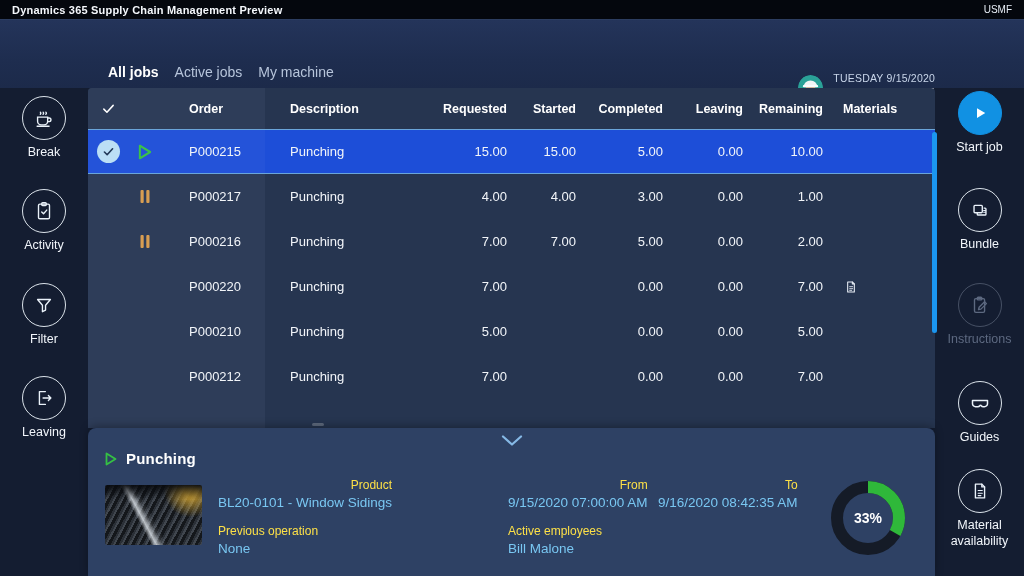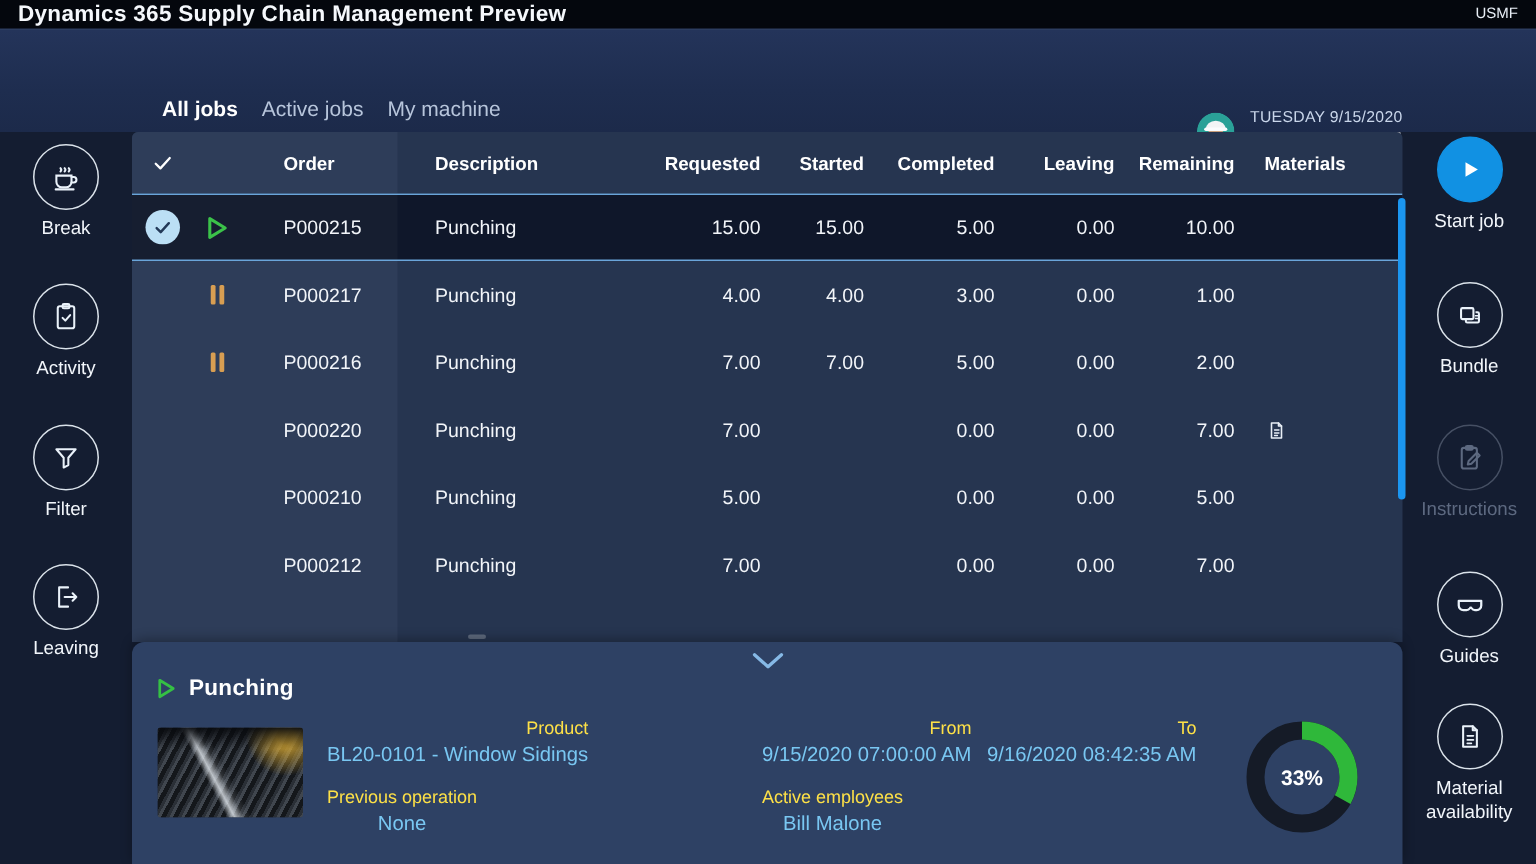--- a/index.html
+++ b/index.html
@@ -4,21 +4,21 @@
 <style>
   * { margin:0; padding:0; box-sizing:border-box; }
   html,body { width:1024px; height:576px; }
   body { font-family:"Liberation Sans", sans-serif; background:#141d31; overflow:hidden; }
   #app { position:relative; width:1024px; height:576px; background:#141d31; color:#fff; }
 
   
   .topbar { position:absolute; left:0; top:0; width:1024px; height:20px; background:#04070d;
             display:flex; align-items:center; justify-content:space-between; padding:0 12px;
             border-bottom:1px solid #2c3d60; }
-  .topbar .title { font-size:15px; font-weight:bold; letter-spacing:.2px; color:#f5f8fc; }
+  .topbar .title { font-size:11px; font-weight:bold; letter-spacing:.2px; color:#f5f8fc; }
   .topbar .company { font-size:10px; color:#e8eef6; }
 
   
   .header { position:absolute; left:0; top:20px; width:1024px; height:68px;
             background:linear-gradient(180deg,#24345a 0%, #1e2d4f 60%, #1c2a4a 100%); }
   .tabs { position:absolute; left:108px; top:44px; display:flex; gap:16px; }
   .tab { position:relative; font-size:14px; color:#b7c5db; cursor:pointer; padding-bottom:8px; }
   .tab.active { color:#ffffff; font-weight:bold; }
   .tab.active::after { content:""; position:absolute; left:-2px; right:-2px; bottom:-6px; height:3px;
                        background:#5e9fd6; border-radius:2px; }
@@ -44,21 +44,21 @@
 
   
   .table-panel { position:absolute; left:88px; top:88px; width:847px; height:340px;
                  background:#263550; border-radius:4px 4px 0 0; overflow:hidden; }
   .frozen-band { position:absolute; left:0; top:0; bottom:0; width:177px; background:#2e3d59; }
   .grid-row { position:relative; display:grid;
               grid-template-columns:40px 34px 103px 165px 77px 69px 87px 80px 80px 1fr;
               align-items:center; }
   .thead { height:41px; font-size:12.5px; font-weight:bold; color:#ffffff; }
   .trow { height:45px; font-size:13px; color:#f2f5f9; cursor:pointer; }
-  .trow.selected { background:#0f172a; border-top:1px solid #6aa5da; border-bottom:1px solid #6aa5da; }
+  .trow.selected { background:#1d4ed8; border-top:1px solid #6aa5da; border-bottom:1px solid #6aa5da; }
   .trow.selected .frozen-cover { position:absolute; left:0; top:0; bottom:0; width:177px; background:rgba(255,255,255,.03); }
   .cell { white-space:nowrap; overflow:hidden; }
   .c-sel { display:flex; justify-content:center; }
   .c-st  { display:flex; justify-content:center; }
   .c-order { padding-left:27px; }
   .c-desc  { padding-left:25px; }
   .num { text-align:right; }
   .c-mat { padding-left:20px; display:flex; }
   .check-circle { width:23px; height:23px; border-radius:50%; background:#b9def5;
                   display:flex; align-items:center; justify-content:center; }
@@ -76,21 +76,21 @@
   .detail-title .t { font-size:15px; font-weight:bold; color:#ffffff; letter-spacing:.2px; }
   .photo { position:absolute; left:17px; top:57px; width:97px; height:60px; border-radius:2px;
            background:
              linear-gradient(180deg, rgba(8,10,14,.92) 0%, rgba(8,10,14,0) 24%),
              radial-gradient(circle at 88% 10%, rgba(212,166,52,.85) 0 6%, rgba(212,166,52,0) 26%),
              linear-gradient(62deg, rgba(0,0,0,0) 36%, rgba(226,232,238,.8) 40%, rgba(226,232,238,.12) 45%, rgba(0,0,0,0) 49%),
              repeating-linear-gradient(118deg, #40464e 0 2px, #14171b 2px 5px, #2a2f36 5px 7px),
              #1b1e23; }
   .fld { position:absolute; }
   .fld .lab { font-size:12px; color:#fde047;text-align:right; }
-  .fld .val { font-size:13.5px; color:#79c7f2; margin-top:3px; cursor:pointer;text-align:center; }
+  .fld .val { font-size:13.5px; color:#79c7f2; margin-top:3px; cursor:pointer; }
   .donut-wrap { position:absolute; left:740px; top:50px; width:80px; height:80px; }
   .donut-wrap .pct { position:absolute; left:0; top:0; width:80px; height:80px;
                      display:flex; align-items:center; justify-content:center;
                      font-size:14px; font-weight:bold; color:#ffffff; }
   svg { display:block; }
 </style>
 </head>
 <body>
 
 <div id="app">

